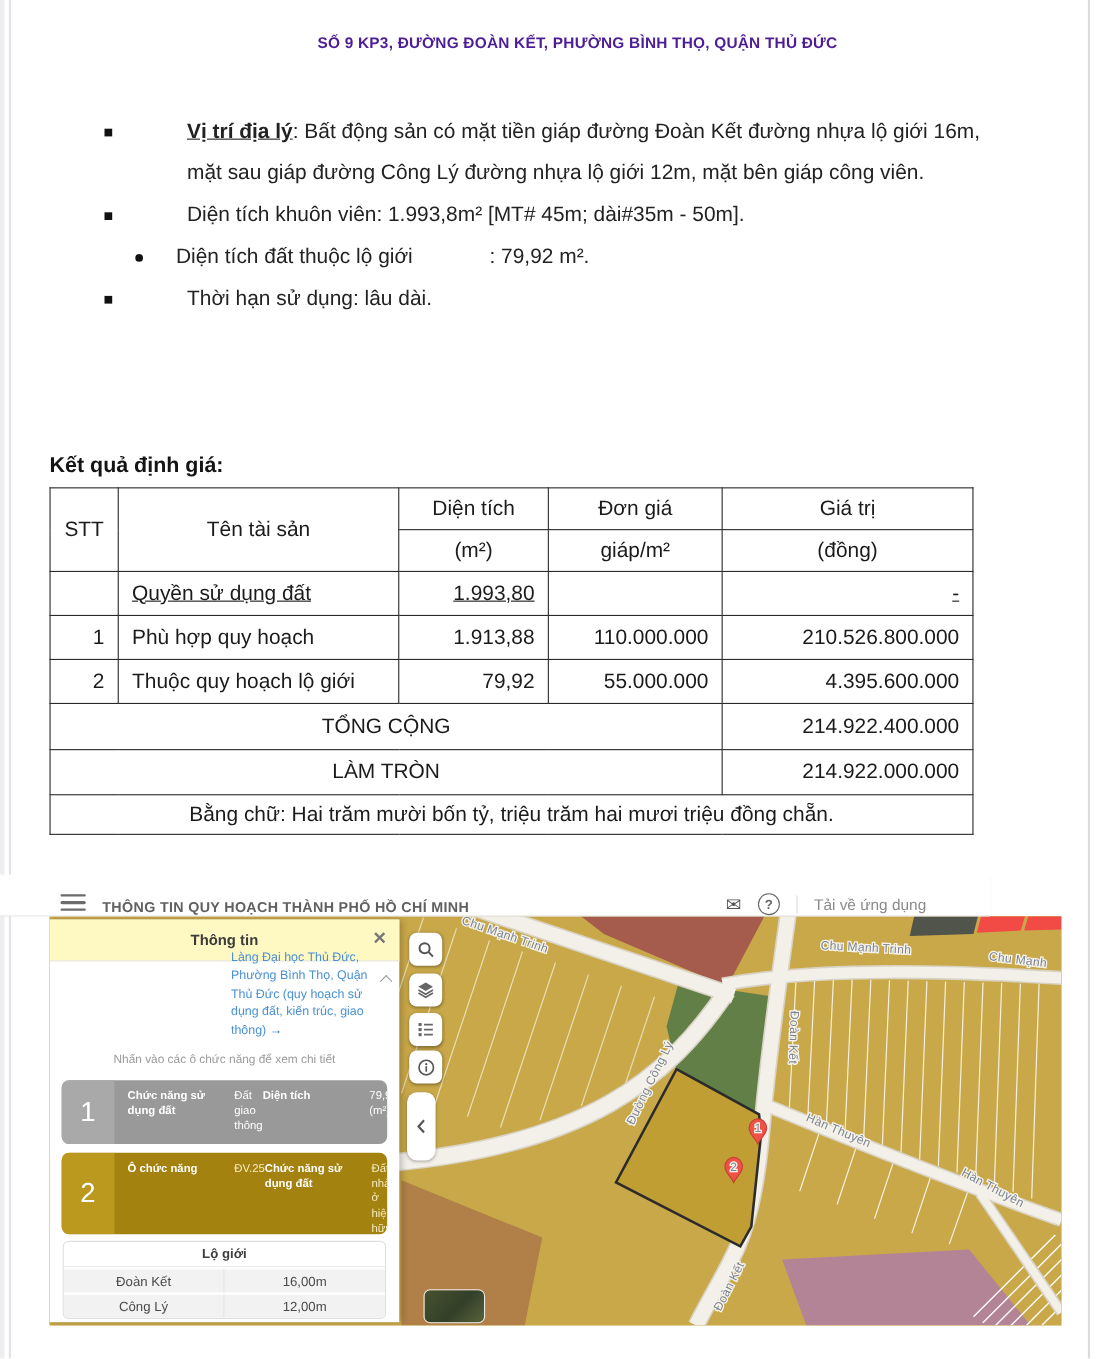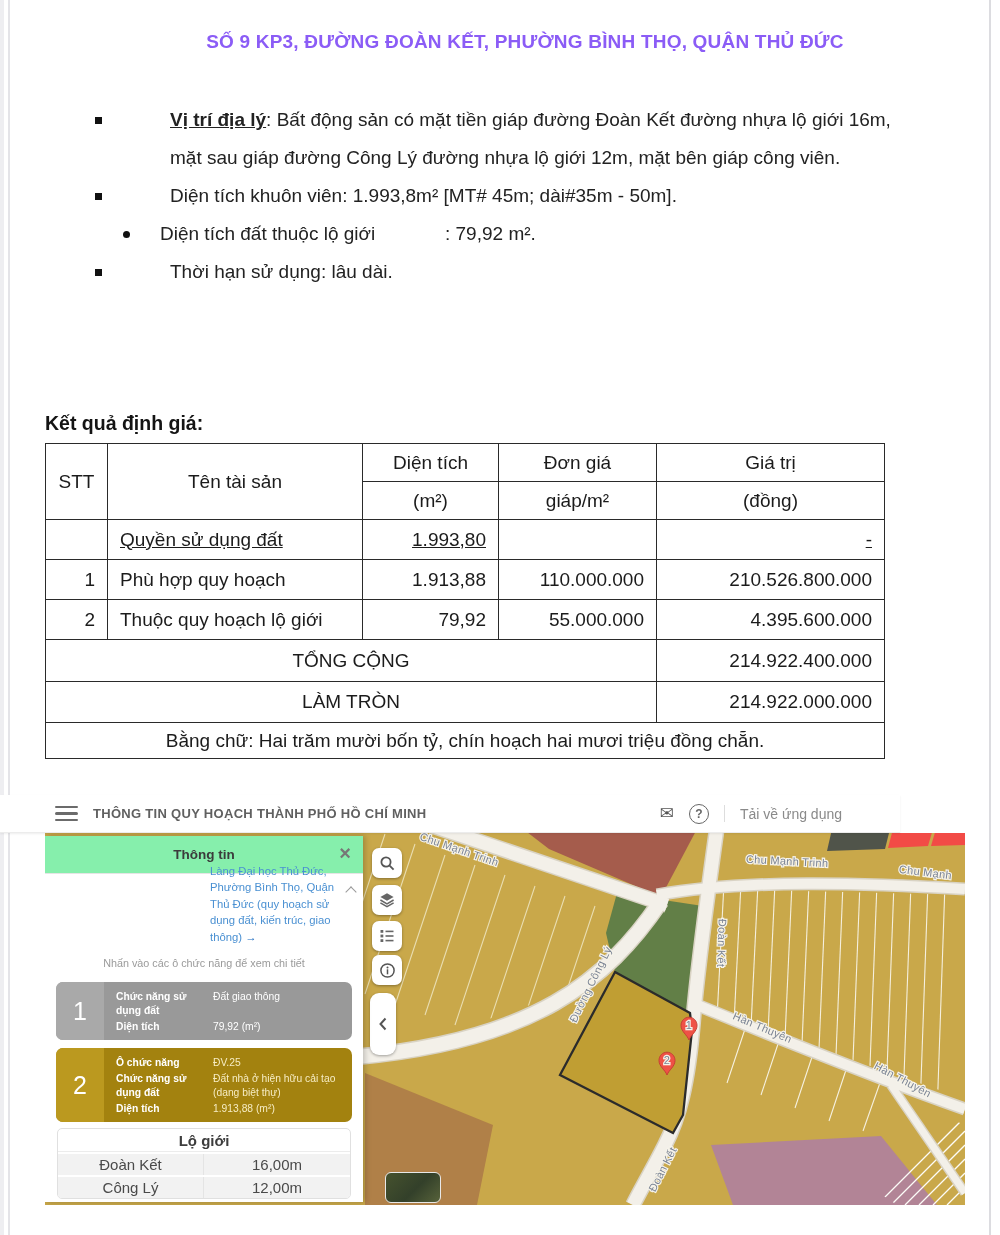--- a/index.html
+++ b/index.html
@@ -14,21 +14,21 @@
   .abs { position: absolute; }
 
   
   .edge-strip-left { left:0; top:0; width:4px; height:1235px; background:#eeeef1; }
   .edge-line-left  { left:8px; top:0; width:2px; height:1235px; background:#e4e4e8; }
   .edge-line-right { left:989px; top:0; width:2px; height:1235px; background:#dcdce0; }
 
   
   .doc-title {
     left:65px; top:31px; width:920px;
-    text-align:center; font-size:19px; font-weight:700; color:#8b5cf6;
+    text-align:center; font-size:14px; font-weight:700; color:#4c1d95;
     letter-spacing:.2px;
   }
   .doc-body { left:95px; top:101px; width:815px; font-size:19px; color:#222; }
   .li { display:flex; }
   .li .sq { width:7px; height:7px; background:#111; margin:16px 26px 0 0; flex:none; }
   .li .txt { line-height:38px; width:782px;margin-left:42px; }
   .plain { line-height:38px; }
   .sub { display:flex; margin-left:28px; }
   .sub .dot { width:7px; height:7px; border-radius:50%; background:#111; margin:16px 0 0 0; flex:none; }
   .sub .slabel { width:285px; margin-left:30px; line-height:38px; flex:none; }
@@ -51,21 +51,21 @@
   .c-price { width:158px; }
   .c-value { width:228px; }
   .ta-r { text-align:right; }
   .ta-l { text-align:left; }
   .ta-c { text-align:center; }
 
   
   .app-header {
     left:0; top:795px; width:900px; height:38px; background:#fff;
     border-bottom:1px solid #ececec; box-shadow:0 1px 2px rgba(0,0,0,.07);
-    display:flex; align-items:center; z-index:6;
+    display:flex; align-items:flex-end; z-index:6;
   }
   .burger { margin-left:55px; width:23px; flex:none; cursor:pointer; }
   .burger div { height:2.4px; background:#6b6b6b; border-radius:2px; margin:4px 0; }
   .app-title { margin-left:15px; font-size:13px; font-weight:700; color:#606060; letter-spacing:.3px; }
   .hdr-right { margin-left:auto; margin-right:58px; display:flex; align-items:center; gap:15px; }
   .envelope { font-size:17px; color:#555; line-height:1; }
   .q-circle { width:20px; height:20px; border:1.7px solid #666; border-radius:50%; color:#666;
               font-size:12px; font-weight:700; display:flex; align-items:center; justify-content:center; }
   .hdr-div { width:1px; height:17px; background:#ddd; }
   .download { font-size:14px; color:#8a8a8a; }
@@ -80,47 +80,47 @@
   .tool { position:absolute; left:327px; width:30px; height:30px; background:#fff; border-radius:7px;
           box-shadow:0 1px 3px rgba(0,0,0,.35); display:flex; align-items:center; justify-content:center; z-index:4; }
   .collapse-btn { position:absolute; left:325px; top:160px; width:26px; height:62px; background:#fff;
           border-radius:9px; box-shadow:0 1px 3px rgba(0,0,0,.35); display:flex; align-items:center; justify-content:center; z-index:4; }
   .thumb { position:absolute; left:340px; top:339px; width:56px; height:31px; border-radius:6px;
            background:linear-gradient(135deg,#46522e,#33402a 55%,#57623a); border:1px solid #e8e8e8; z-index:3; }
 
   
   .panel { position:absolute; left:0; top:3px; width:318px; height:366px; background:#fff;
            box-shadow:2px 0 6px rgba(0,0,0,.22); z-index:5; }
-  .panel-header { height:38px; background:#86efac; border-bottom:1px solid #e5e5e5;
+  .panel-header { height:38px; background:#fef9c3; border-bottom:1px solid #e5e5e5;
            display:flex; align-items:center; justify-content:center;
            font-size:13.5px; font-weight:700; color:#3b3b3b; position:relative; }
   .panel-close { position:absolute; right:12px; top:6px; font-size:20px; color:#777; cursor:pointer; }
   .scroll-up { position:absolute; right:8px; top:52px; width:8px; height:8px;
            border-left:1.8px solid #999; border-top:1.8px solid #999; transform:rotate(45deg); }
   .panel-link { position:absolute; left:165px; top:27px; width:128px;
            font-size:11.3px; line-height:16.4px; color:#4a90d2; cursor:pointer; }
   .link-arrow { color:#1566bd; font-weight:700; }
   .panel-hint { position:absolute; left:0; top:121px; width:100%; text-align:center;
            font-size:10.8px; color:#9a9a9a; }
   .card { position:absolute; left:11px; width:296px; border-radius:7px; color:#fff;
            display:flex; overflow:hidden; cursor:pointer; }
   .card-1 { top:146px; height:58px; background:#999999; }
   .card-1 .num { background:#a9a9a9; }
   .card-2 { top:212px; height:74px; background:#a3820f; }
   .card-2 .num { background:#bb991f; }
   .num { width:48px; display:flex; align-items:center; justify-content:center;
          font-size:25px; color:#fff; flex:none; }
-  .card-body { flex:1; padding:7px 16px 5px 12px; display:flex; flex-direction:column; justify-content:center; }
+  .card-body { flex:1; padding:7px 16px 5px 12px; display:flex; flex-direction:row; justify-content:center; }
   .crow { display:flex; font-size:10.3px; line-height:13.6px; margin:1.2px 0; }
   .crow .cl { width:97px; font-weight:700; flex:none; padding-right:6px; }
   .crow .cv { flex:1; }
   .card-2 .cv { color:#f6ecc3; }
 
   .lg-table { position:absolute; left:12px; top:292px; width:294px; background:#fff;
-           border:1px solid #e0e0e0; border-radius:5px; overflow:hidden; font-size:15px; color:#4a4a4a; }
+           border:1px solid #e0e0e0; border-radius:5px; overflow:hidden; font-size:12px; color:#4a4a4a; }
   .lg-head { height:23px; line-height:23px; text-align:center; font-weight:700; color:#3d3d3d;
            border-bottom:1px solid #ececec; }
   .lg-row { display:flex; height:23px; line-height:22px; background:#f2f2f2; border-top:2px solid #fff; }
   .lg-cell { width:50%; text-align:center; }
   .lg-cell:first-child { border-right:1px solid #e4e4e4; }
 </style>
 </head>
 <body>
 
 <div class="abs edge-strip-left"></div>
@@ -199,21 +199,21 @@
   </tr>
   <tr style="height:42px;">
     <td colspan="4" class="ta-c">TỔNG CỘNG</td>
     <td class="ta-r">214.922.400.000</td>
   </tr>
   <tr style="height:41px;">
     <td colspan="4" class="ta-c">LÀM TRÒN</td>
     <td class="ta-r">214.922.000.000</td>
   </tr>
   <tr style="height:36px;">
-    <td colspan="5" class="ta-c">Bằng chữ: Hai trăm mười bốn tỷ, chín hoạch hai mươi triệu đồng chẵn.</td>
+    <td colspan="5" class="ta-c">Bằng chữ: Hai trăm mười bốn tỷ, triệu trăm hai mươi triệu đồng chẵn.</td>
   </tr>
 </tbody>
   </table>
 
 <div class="abs app-header">
   <div class="burger">
       <div></div>
       <div></div>
       <div></div>
     </div>

